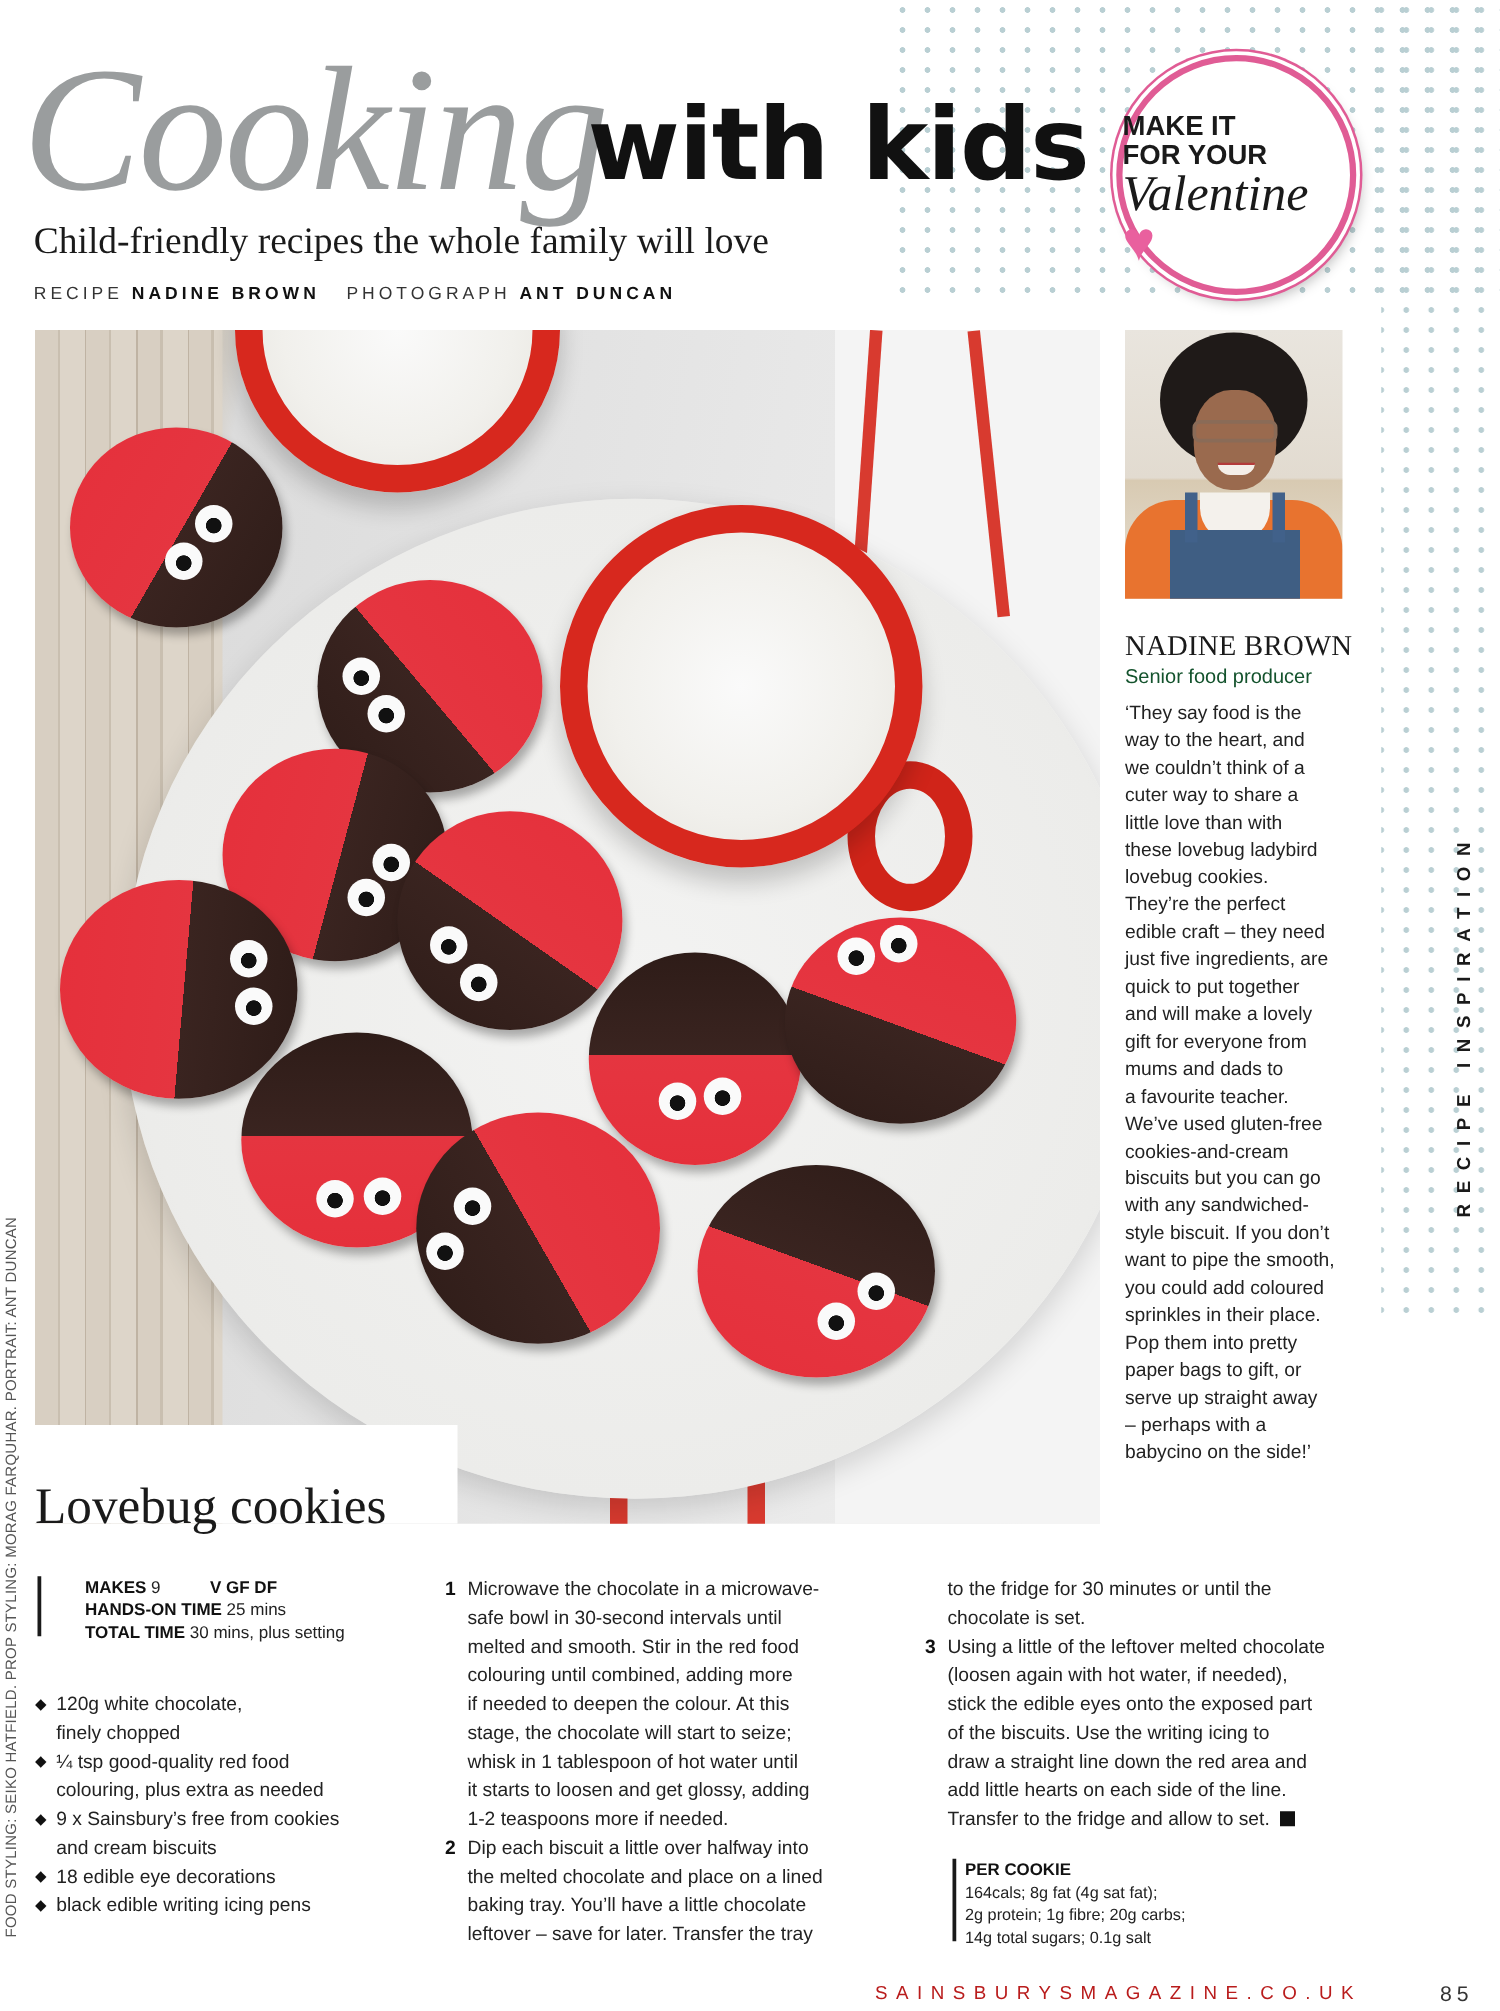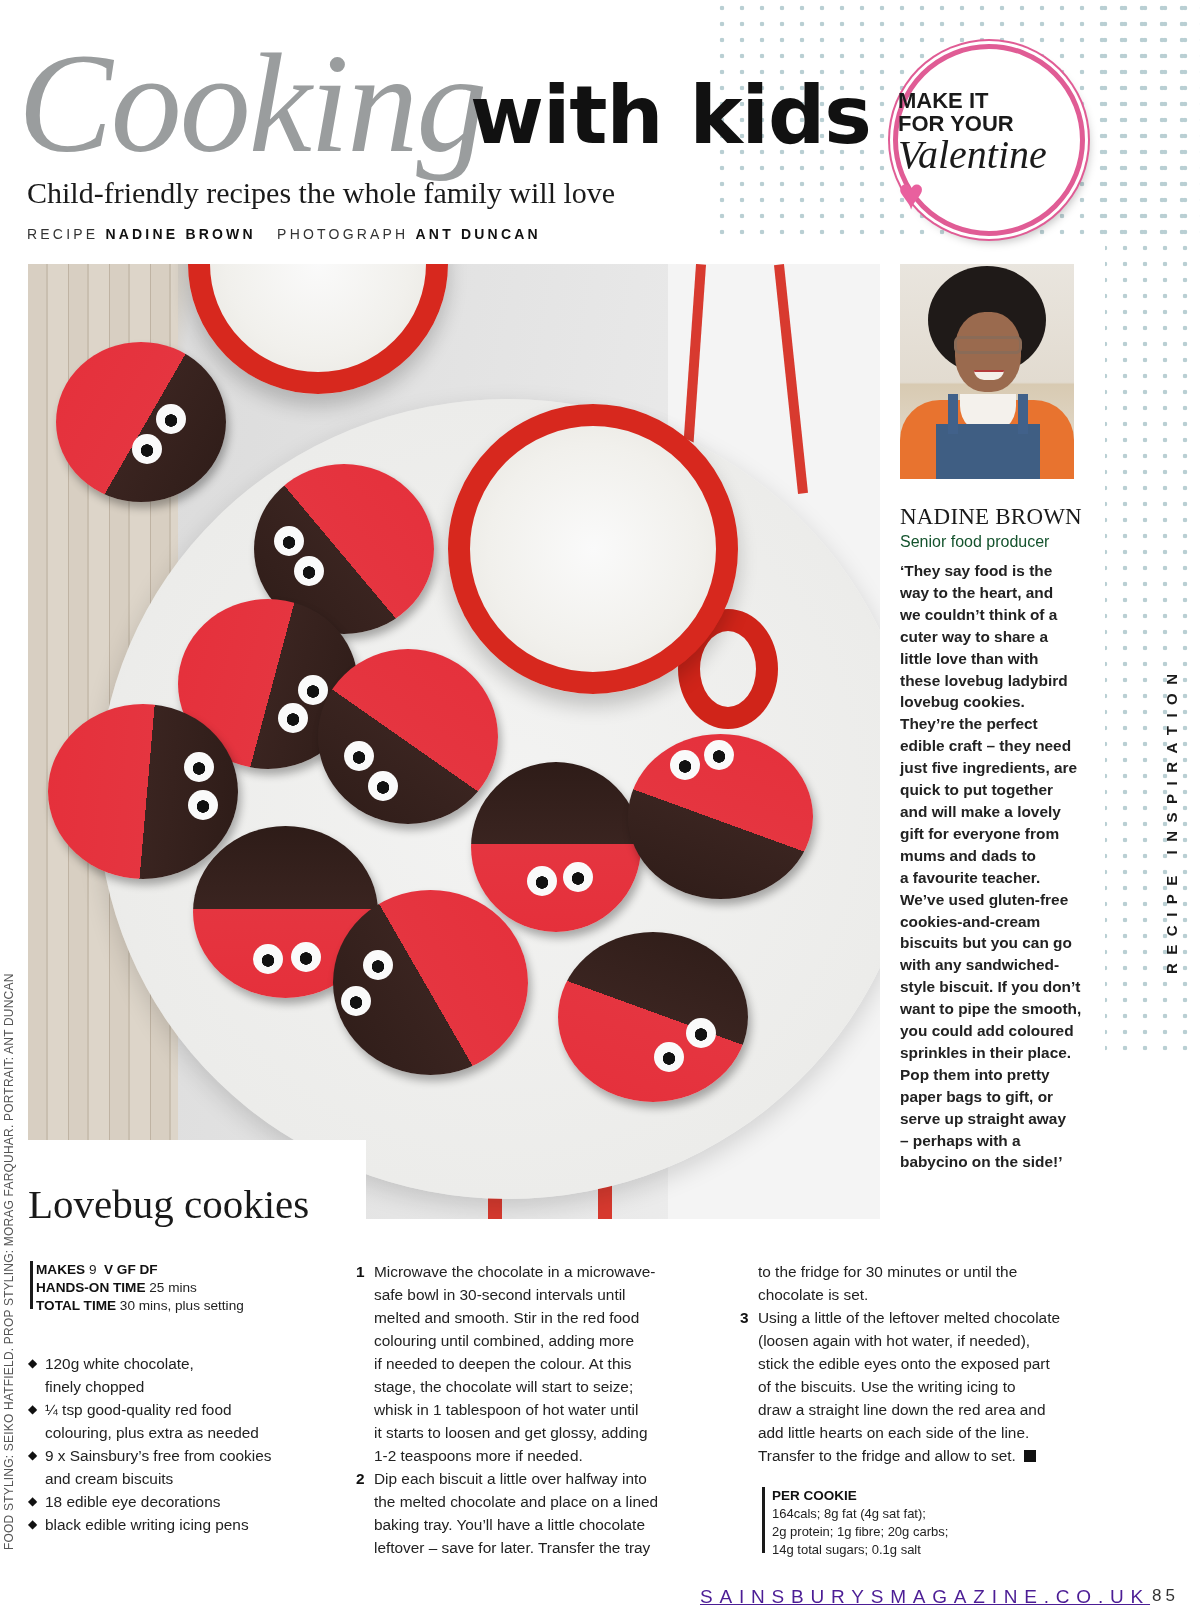--- a/index.html
+++ b/index.html
@@ -112,60 +112,60 @@
 
   
   .chef-name {
     position: absolute; left: 900px; top: 504px; font-family: "Liberation Serif", serif; font-size: 23px; color: #1a1a1a; letter-spacing: 0.2px;
   }
   .chef-role { position: absolute; left: 900px; top: 533px; font-size: 16px; font-weight: normal; color: #14532d; }
   .chef-quote {
     position: absolute; left: 900px; top: 560px; width: 200px;
     font-size: 15.4px; line-height: 21.9px; color: #222;
   }
-  .chef-quote span { display: block; white-space: nowrap; font-weight: bold; }
+  .chef-quote span { display: block; white-space: nowrap; }
 
   .vert-label {
     position: absolute; left: 1163px; top: 974px; transform-origin: 0 0; transform: rotate(-90deg);
     font-weight: bold; font-size: 15px; letter-spacing: 8.5px; color: #1a1a1a; white-space: nowrap;
   }
   .credits-vert {
     position: absolute; left: 0; top: 1550px; transform-origin: 0 0; transform: rotate(-90deg);
     font-size: 12px; letter-spacing: 0.2px; color: #555; white-space: nowrap; margin-left: 2px;
   }
 
   
   .recipe-title {
     position: absolute; left: 28px; top: 1180px;
     font-family: "Liberation Serif", serif; font-size: 41px; color: #1a1a1a;
   }
   .meta {
     position: absolute; left: 36px; top: 1261px; padding-left: 0;
     font-size: 13.6px; line-height: 18px; color: #222;
   }
   .meta-bar { position: absolute; left: 30px; top: 1261px; width: 3px; height: 48px; background: #1a1a1a; }
-  .meta b { font-weight: bold; color: #111; }
+  .meta b { font-weight: bold; color: #111; margin-left: 32px; }
 
   .ingredients { position: absolute; left: 28px; top: 1352px; width: 300px; list-style: none; font-size: 15.4px; line-height: 23px; color: #222; }
   .ingredients li { position: relative; padding-left: 17px; }
   .ingredients li .bullet { position: absolute; left: 0; top: 0; font-size: 12px; color: #111; }
   .ingredients li .txt span { display: block; white-space: nowrap; }
 
   .method { position: absolute; font-size: 15.4px; line-height: 23px; color: #222; }
   .method .step { position: relative; padding-left: 18px; }
   .method .num { position: absolute; left: 0; top: 0; font-weight: bold; color: #111; }
   .method span.ln { display: block; white-space: nowrap; }
   .end-square { display: inline-block; width: 12px; height: 12px; background: #111; margin-left: 8px; vertical-align: -1px; }
 
   .nutrition { position: absolute; left: 772px; top: 1487px; font-size: 13px; line-height: 18px; color: #222; }
   .nutrition-bar { position: absolute; left: 762px; top: 1487px; width: 3px; height: 66px; background: #1a1a1a; }
   .nutrition b { font-weight: bold; color: #111; display: block; font-size: 13.5px; }
 
   .footer-site {
-    position: absolute; left: 700px; top: 1586px; font-size: 19px; letter-spacing: 6.8px; color: #4c1d95; text-decoration: underline;
+    position: absolute; left: 700px; top: 1586px; font-size: 15px; letter-spacing: 6.8px; color: #b91c1c;
   }
   .footer-page { position: absolute; left: 1152px; top: 1586px; font-size: 17px; letter-spacing: 4px; color: #333; }
 </style>
 </head>
 <body>
 
 <div class="dots dots-top"></div>
 <div class="dots dots-right"></div>
 <div class="dots-mask" style="left:1090px;top:240px;width:15px;height:820px;"></div>
 

